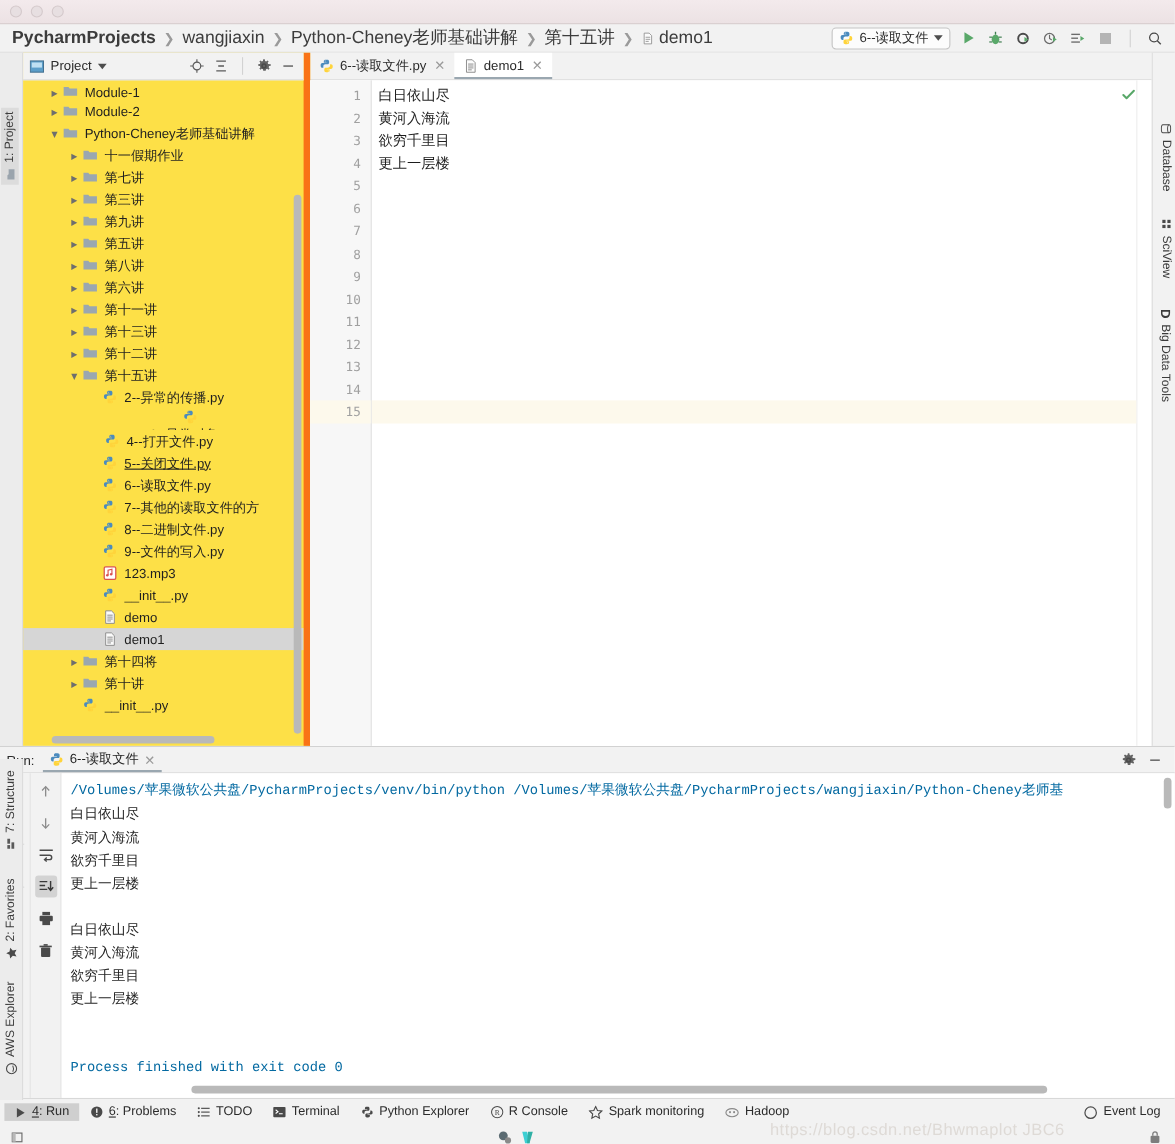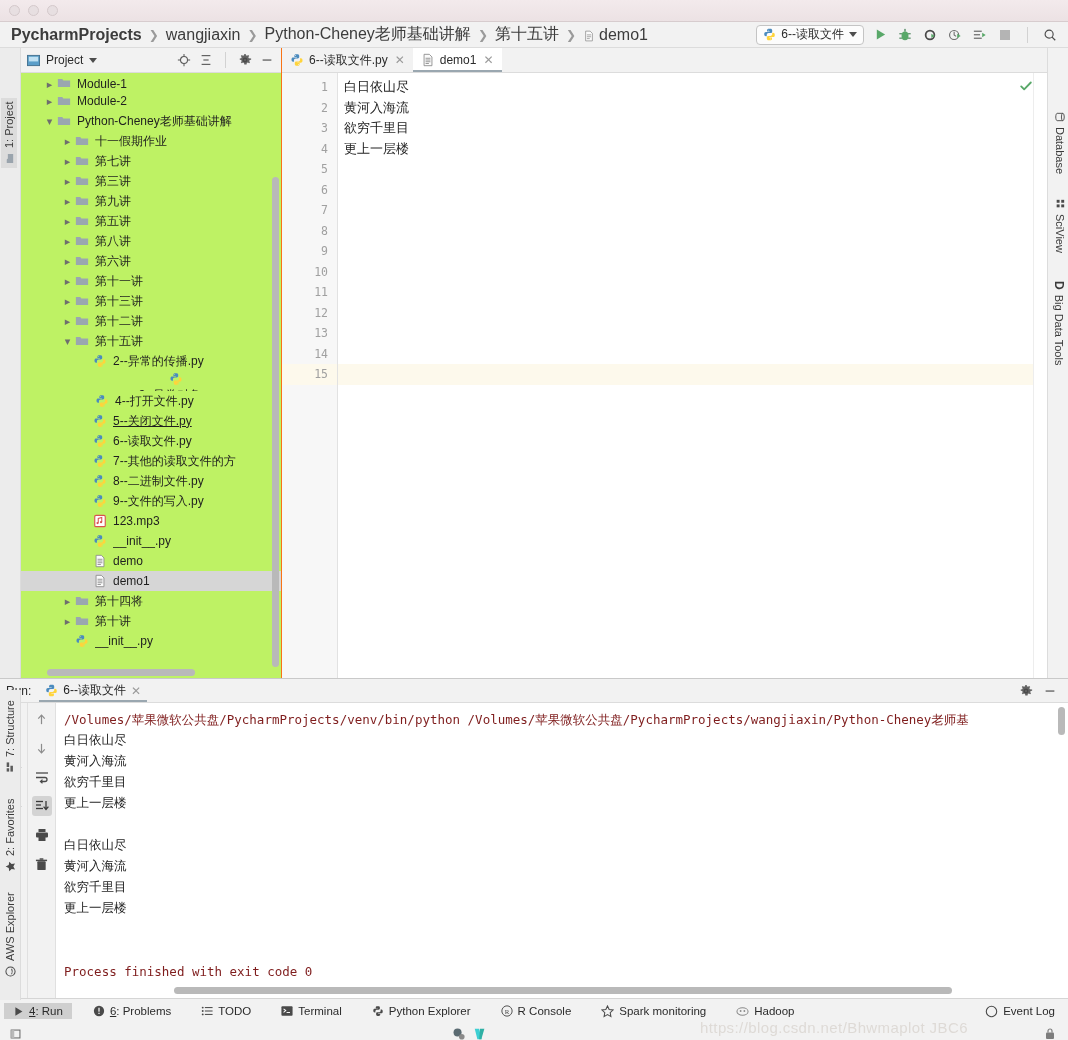--- a/index.html
+++ b/index.html
@@ -62,21 +62,21 @@
     position:absolute; white-space:nowrap; font-size:11px; color:#3b3b3b;
     display:flex; align-items:center; gap:5px;
     transform-origin:0 0;
   }
   .vtab.left{ transform:rotate(-90deg); }
   .vtab.right{ transform:rotate(90deg); }
   .vtab.sel{ background:#dcdcdc; }
 
   
   .project{
-    width:261px; background:#bef264; border-right:1px solid #f97316;
+    width:261px; background:#fde047; border-right:6px solid #f97316;
     display:flex; flex-direction:column; flex:none; position:relative;
   }
   .proj-head{
     height:25px; background:#f2f2f2; border-bottom:1px solid #dcdcdc;
     display:flex; align-items:center; padding:0 6px; gap:6px;
   }
   .proj-title{ font-size:12px; color:#2b2b2b; }
   .proj-head .spacer{ flex:1; }
   .tree{ flex:1; overflow:hidden; position:relative; padding-top:2px; }
   .row{ height:20px; display:flex; align-items:center; white-space:nowrap;
@@ -141,32 +141,32 @@
   .run-toolA{ border-right:1px solid #e0e0e0; }
   .run-toolB{ border-right:1px solid #e0e0e0; }
   .rbtn{ width:20px; height:20px; display:flex; align-items:center;
          justify-content:center; border-radius:3px; }
   .rbtn.act{ background:#d3d3d3; }
   .rsep{ width:16px; height:1px; background:#d8d8d8; }
   .console{ flex:1; background:#fff; padding:6px 0 0 8px; overflow:hidden;
             position:relative; }
   .cline{ font-family:"DejaVu Sans Mono","Liberation Mono",monospace;
           font-size:12.5px; line-height:21px; color:#232323; white-space:pre; }
-  .cline.blue{ color:#7f1d1d; }
+  .cline.blue{ color:#0369a1;font-family:Liberation Mono, monospace; }
   .cline.cjk{ font-family:"Liberation Sans","DejaVu Sans",sans-serif;
               font-size:12.5px; }
   .con-hscroll{ position:absolute; left:118px; bottom:4px; height:7px;
                 width:778px; background:#b9b9b9; border-radius:4px; }
   .con-vscroll{ position:absolute; right:3px; top:4px; width:7px; height:28px;
                 background:#b9b9b9; border-radius:4px; }
 
   
   .botstrip{
     height:21px; background:#f2f2f2; border-top:1px solid #d5d5d5;
-    display:flex; align-items:center; padding:12px 4px; gap:12px;
+    display:flex; align-items:center; padding:12px 4px; gap:1px;
   }
   .bitem{ display:flex; align-items:center; gap:5px; font-size:11.5px;
           color:#2b2b2b; padding:2px 9px; white-space:nowrap; }
   .bitem.sel{ background:#cfcfcf; }
   .bitem u{ text-decoration:underline; }
   .botstrip .spacer{ flex:1; }
 
   .statusbar{
     height:21px; background:#f2f2f2; display:flex; align-items:center;
     padding:0 6px; gap:0; position:relative;

